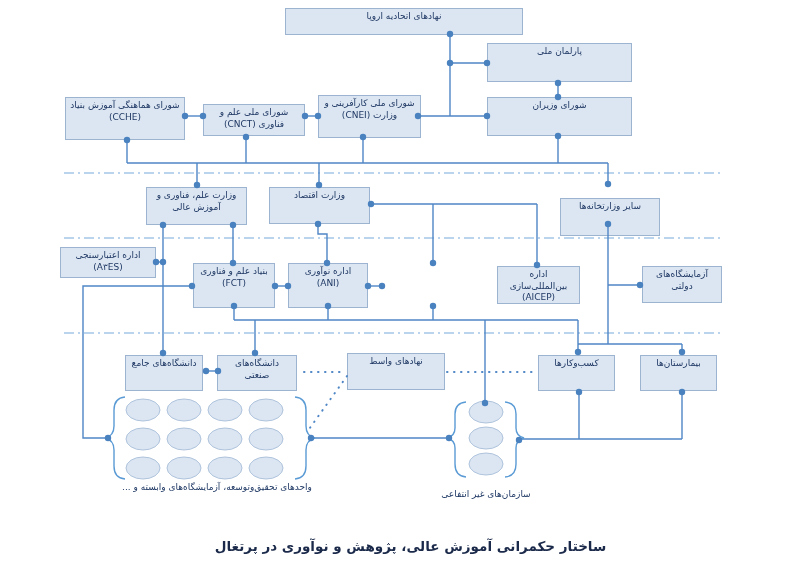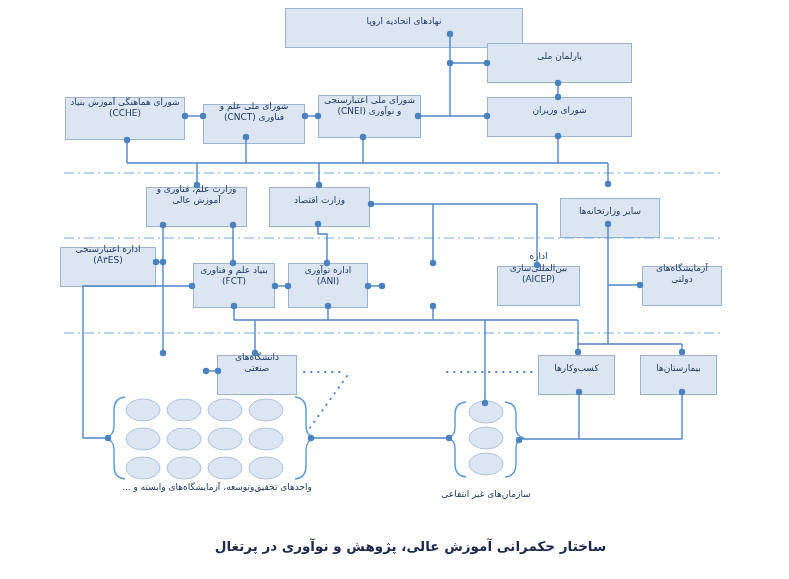--- a/index.html
+++ b/index.html
@@ -4,22 +4,22 @@
 <style>
   html,body{margin:0;padding:0;background:#ffffff;}
   #stage{
     position:relative;width:789px;height:579px;background:#ffffff;
     font-family:"DejaVu Sans",sans-serif;overflow:hidden;
   }
   .node{
     position:absolute;box-sizing:border-box;
     background:#dce6f2;border:1px solid #9db4d0;
     color:#1f3864;font-size:9px;line-height:1.3;
-    display:flex;align-items:flex-end;justify-content:center;
-    text-align:center;direction:rtl;padding:19px 4px;z-index:2;
+    display:flex;align-items:flex-start;justify-content:center;
+    text-align:center;direction:rtl;padding:2px 4px;z-index:2;
   }
   .node span{display:block;}
   .grouplabel{
     position:absolute;color:#1f3864;font-size:9px;line-height:1.35;
     text-align:center;direction:rtl;z-index:2;
   }
   #caption{
     position:absolute;left:0;top:538px;width:789px;text-align:center;
     color:#1b2a4a;font-size:13.5px;font-weight:bold;direction:rtl;z-index:2;margin-left:16px;
   }
@@ -62,21 +62,21 @@
   <div class="node" style="left:487px;top:97px;width:145px;height:39px">
       <span>شورای وزیران</span>
     </div>
   <div class="node" style="left:65px;top:97px;width:120px;height:43px">
       <span>شورای هماهنگی آموزش بنیاد (CCHE)</span>
     </div>
   <div class="node" style="left:203px;top:104px;width:102px;height:32px">
       <span>شورای ملی علم و فناوری (CNCT)</span>
     </div>
   <div class="node" style="left:318px;top:95px;width:103px;height:43px">
-      <span>شورای ملی اعتبارسنجی و نوآوری (CNEI)</span>
+      <span>شورای ملی کارآفرینی و وزارت (CNEI)</span>
     </div>
   <div class="node" style="left:146px;top:187px;width:101px;height:38px">
       <span>وزارت علم، فناوری و آموزش عالی</span>
     </div>
   <div class="node" style="left:269px;top:187px;width:101px;height:37px">
       <span>وزارت اقتصاد</span>
     </div>
   <div class="node" style="left:560px;top:198px;width:100px;height:38px">
       <span>سایر وزارتخانه‌ها</span>
     </div>
@@ -88,22 +88,28 @@
     </div>
   <div class="node" style="left:288px;top:263px;width:80px;height:45px">
       <span>اداره نوآوری (ANI)</span>
     </div>
   <div class="node" style="left:497px;top:266px;width:83px;height:38px">
       <span>اداره بین‌المللی‌سازی (AICEP)</span>
     </div>
   <div class="node" style="left:642px;top:266px;width:80px;height:37px">
       <span>آزمایشگاه‌های دولتی</span>
     </div>
+  <div class="node" style="left:125px;top:355px;width:78px;height:36px">
+      <span>دانشگاه‌های جامع</span>
+    </div>
   <div class="node" style="left:217px;top:355px;width:80px;height:36px">
       <span>دانشگاه‌های صنعتی</span>
+    </div>
+  <div class="node" style="left:347px;top:353px;width:98px;height:37px">
+      <span>نهادهای واسط</span>
     </div>
   <div class="node" style="left:538px;top:355px;width:77px;height:36px">
       <span>کسب‌وکارها</span>
     </div>
   <div class="node" style="left:640px;top:355px;width:77px;height:36px">
       <span>بیمارستان‌ها</span>
     </div>
 
   <div class="grouplabel" style="left:103px;top:481px;width:228px">واحدهای تحقیق‌وتوسعه، آزمایشگاه‌های وابسته و ...</div>
   <div class="grouplabel" style="left:404px;top:488px;width:164px">سازمان‌های غیر انتفاعی</div>

